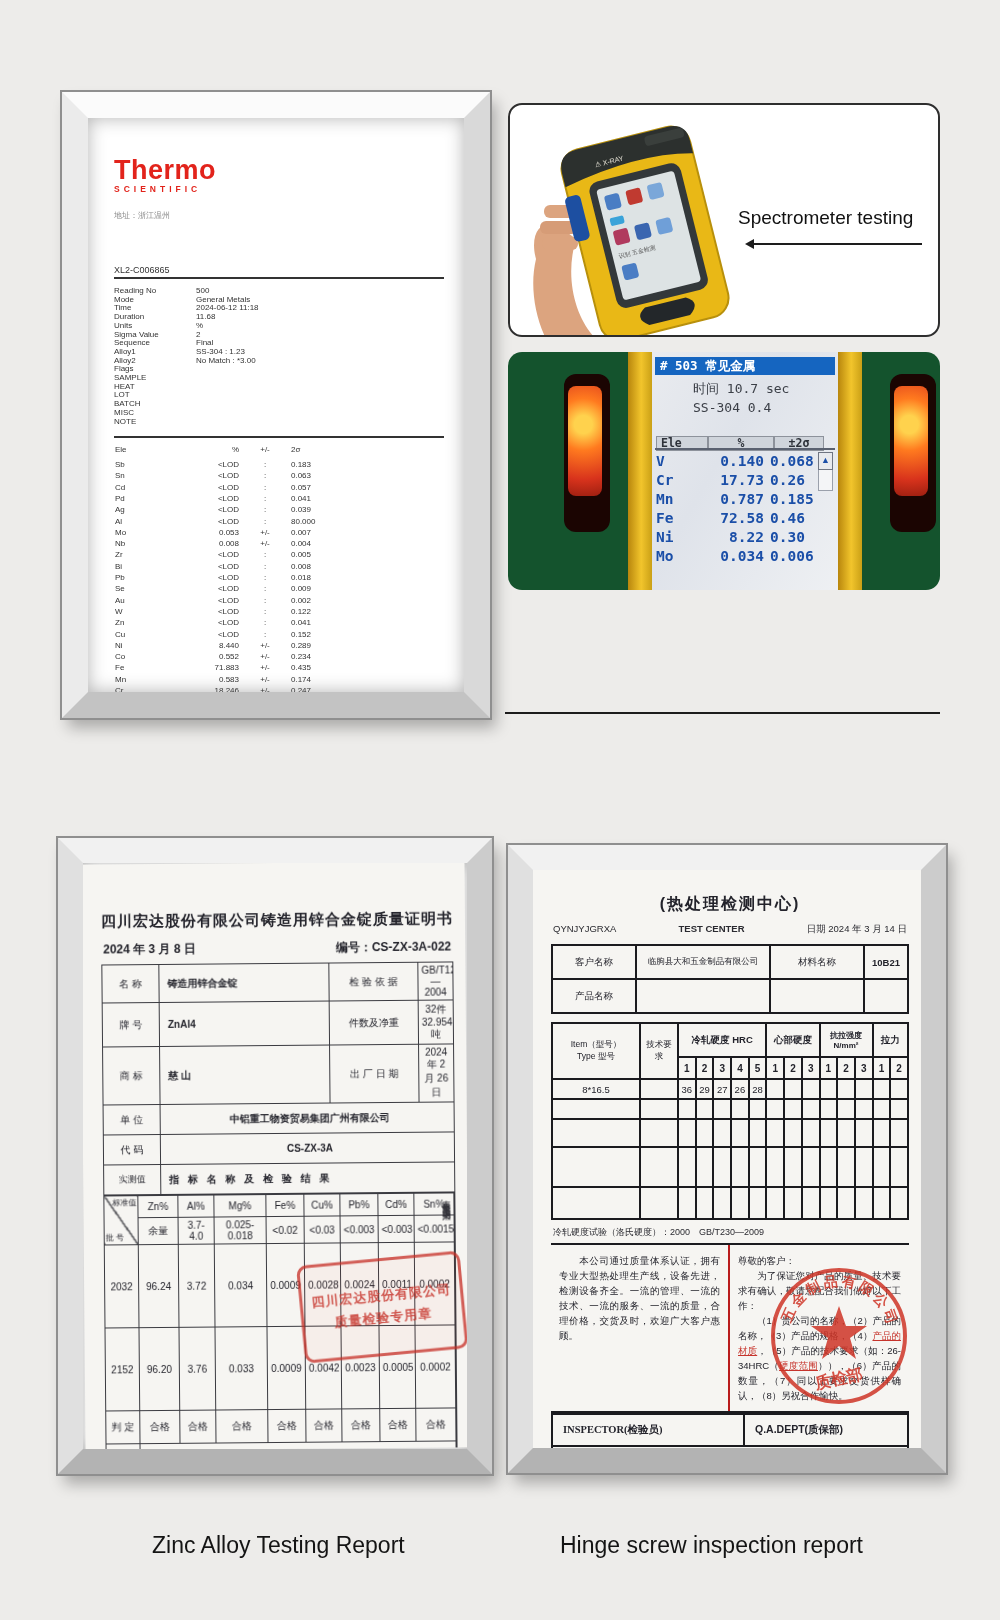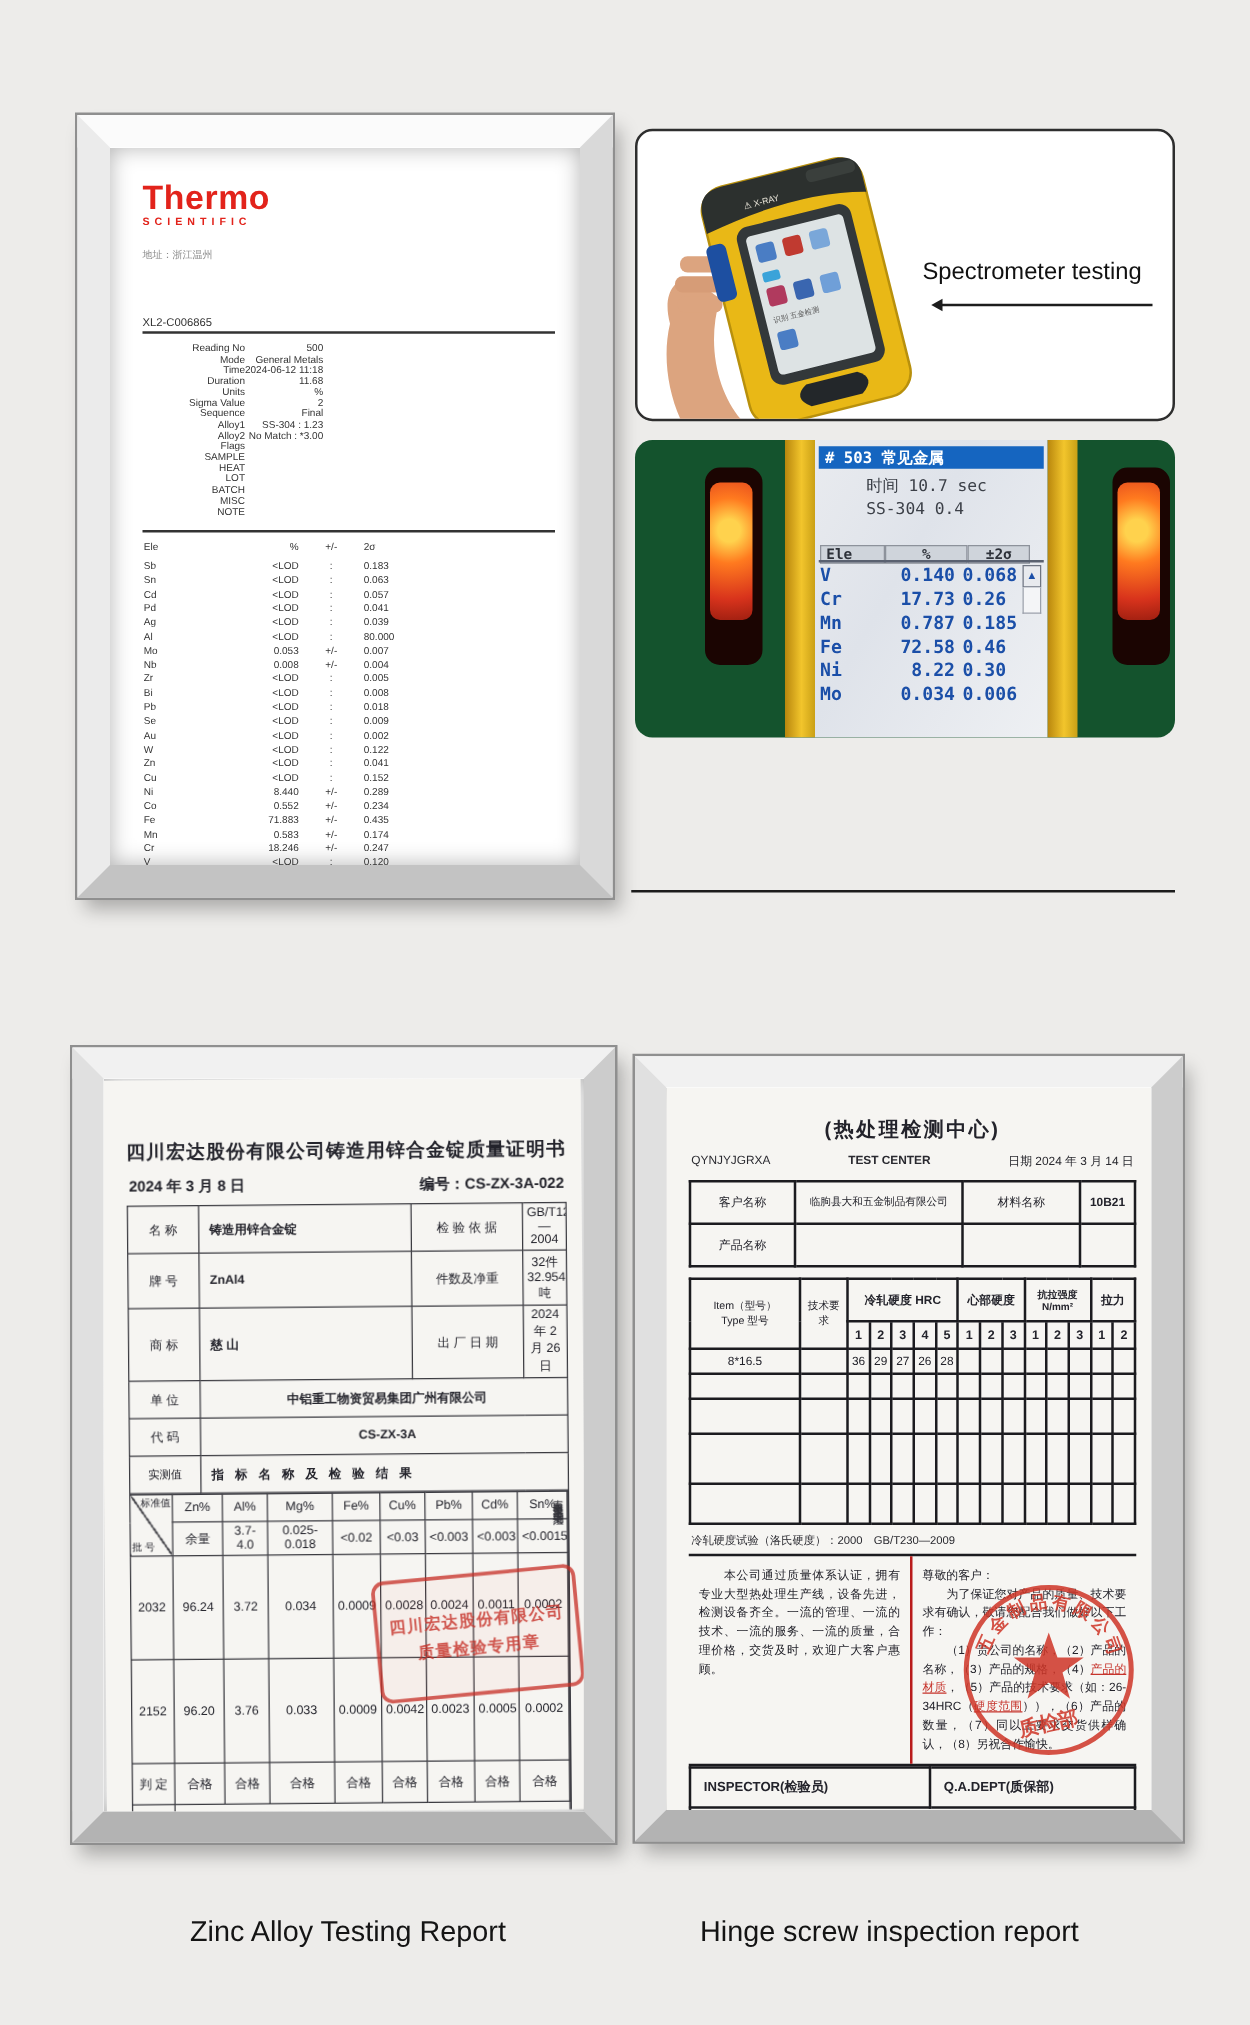--- a/index.html
+++ b/index.html
@@ -6,27 +6,27 @@
   #canvas{position:relative;width:1000px;height:1620px;background:#edecea;overflow:hidden;
           font-family:"Liberation Sans",sans-serif;color:#222;}
   
   .frame{position:absolute;box-sizing:border-box;border-style:solid;background:#fff;
          box-shadow:0 0 0 2px #8f8f8f,6px 10px 14px rgba(0,0,0,.28);}
   .frame-light{border-width:26px;border-color:#fbfbfb #d9d9d9 #c3c3c3 #ebebeb;}
   .frame-gray{border-width:25px;border-color:#f1f1f1 #cccccc #b3b3b3 #e0e0e0;}
   .paper{position:absolute;inset:0;background:#fff;overflow:hidden;
          box-shadow:inset 0 0 18px rgba(0,0,0,.30);}
   
-  .thermo-wrap{position:absolute;left:26px;top:28px;right:16px;}
+  .thermo-wrap{position:absolute;left:26px;top:40px;right:16px;}
   .thermo-logo{color:#e2231b;font-weight:bold;font-size:27px;letter-spacing:.5px;line-height:24px;}
   .thermo-sub{color:#e2231b;font-size:8.5px;font-weight:bold;letter-spacing:4px;margin-top:2px;}
   .thermo-addr{font-size:8px;color:#8a8a8a;margin-top:16px;}
   .thermo-serial{font-size:9px;color:#333;margin-top:44px;}
   .hr1{height:2px;background:#333;margin-top:2px;width:330px;}
-  table.kv{border-collapse:collapse;margin-top:8px;font-size:8px;color:#333;text-align:right;}
+  table.kv{border-collapse:collapse;margin-top:8px;font-size:8px;color:#333;}
   table.kv td{padding:0 0 .5px 0;line-height:8.2px;vertical-align:top;}
   table.kv td:first-child{width:82px;}
   .hr2{height:1.5px;background:#333;margin-top:10px;width:330px;}
   table.elems{border-collapse:collapse;font-size:8px;color:#333;margin-top:6px;}
   table.elems th{font-weight:normal;text-align:left;padding-bottom:5px;}
   table.elems td,table.elems th{line-height:9.3px;}
   table.elems td:nth-child(1),table.elems th:nth-child(1){width:60px;}
   table.elems td:nth-child(2),table.elems th:nth-child(2){width:62px;text-align:right;}
   table.elems td:nth-child(3),table.elems th:nth-child(3){width:48px;text-align:center;}
   table.elems td:nth-child(4),table.elems th:nth-child(4){width:62px;text-align:left;}
@@ -740,21 +740,21 @@
             <div>　　本公司通过质量体系认证，拥有专业大型热处理生产线，设备先进，检测设备齐全。一流的管理、一流的技术、一流的服务、一流的质量，合理价格，交货及时，欢迎广大客户惠顾。</div>
             <div>
               <span>尊敬的客户：</span><br>
               <span>　　为了保证您对产品的质量、技术要求有确认，敬请您配合我们做好以下工作：</span><br>
               <span>　　（1）贵公司的名称，（2）产品的名称，（3）产品的规格，（4）</span><span class="red">产品的材质</span><span>，（5）产品的技术要求（如：26-34HRC（</span><span class="red">硬度范围</span><span>）），（6）产品的数量，（7）同以上要求交货供样确认，（8）另祝合作愉快。</span>
             </div>
           </div>
           <table class="h h-foot" style="border-top:none;">
             <tbody>
                 <tr>
-              <td style="width:50%;">INSPECTOR(检验员)</td>
+              <td style="width:50%;font-family:Liberation Serif, serif;">INSPECTOR(检验员)</td>
               <td>Q.A.DEPT(质保部)</td>
             </tr>
               </tbody>
           </table>
           <div class="h-remark">
             
             
           </div>
         </div>
         <div class="h-stamp">

